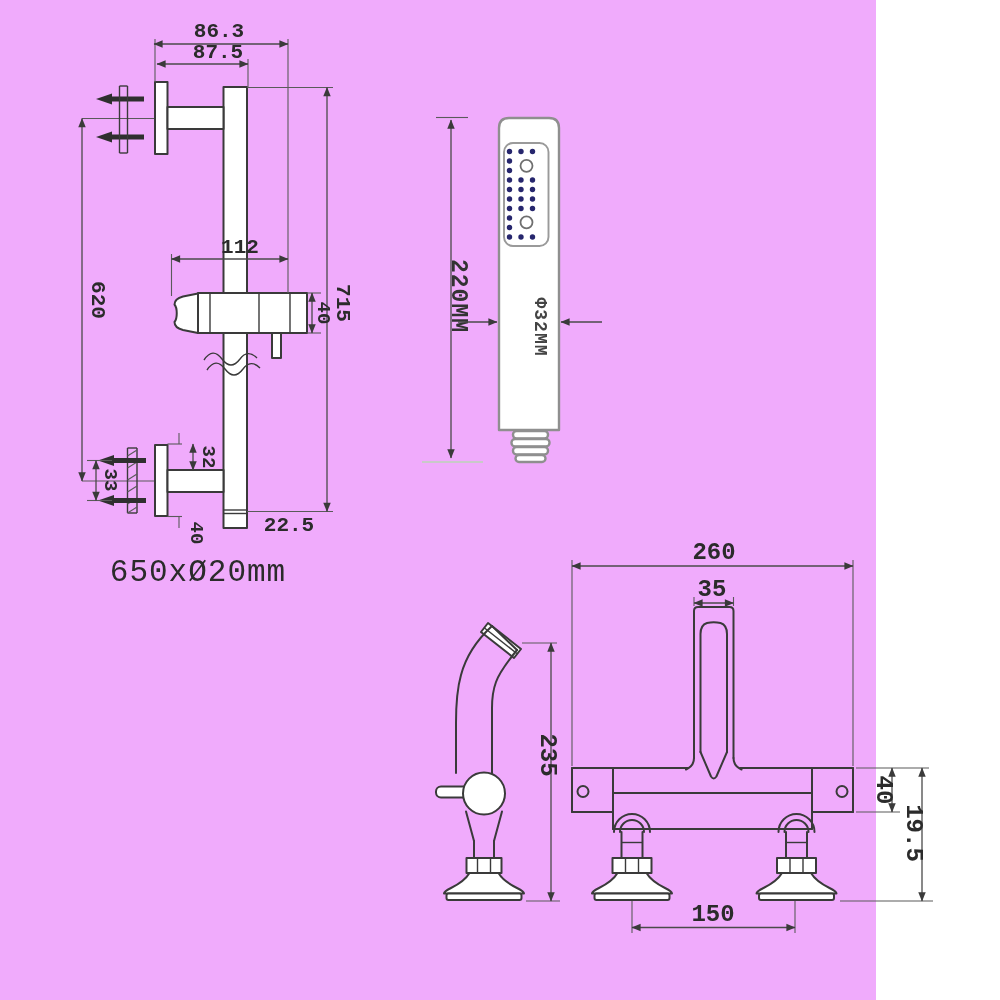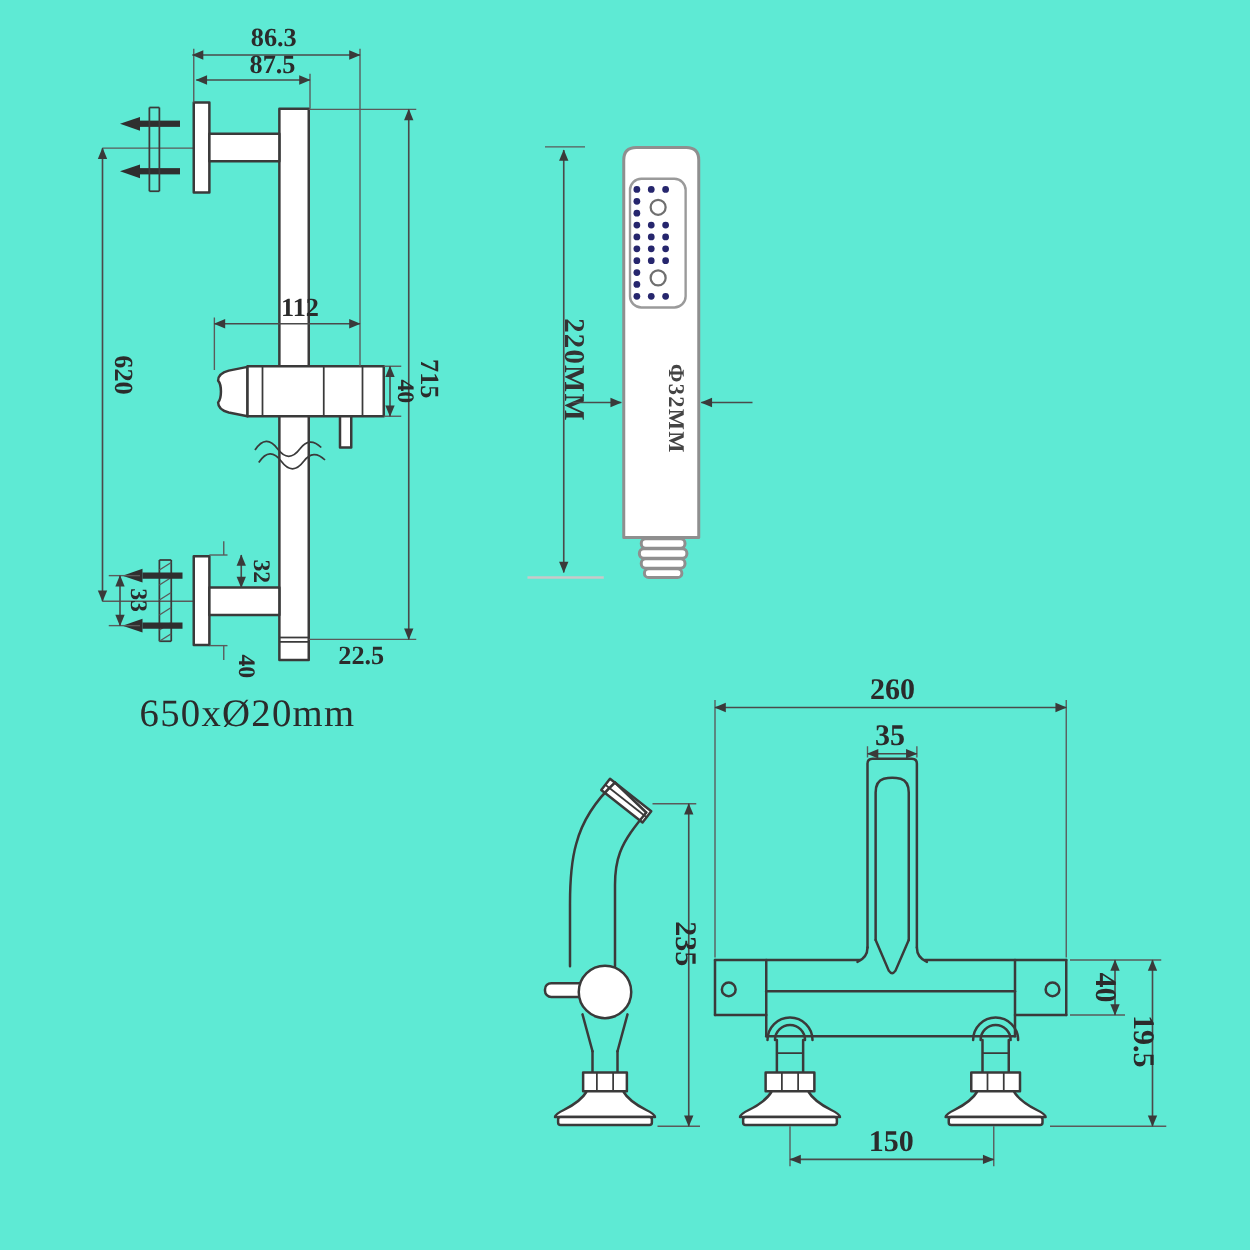--- a/index.html
+++ b/index.html
@@ -1,17 +1,17 @@
 <!DOCTYPE html>
 <html><head>
 <meta charset="utf-8">
 <style>
   html,body{margin:0;padding:0;background:#ffffff;}
-  .stage{width:1000px;height:1000px;position:relative;background:#5eead4;
-         font-family:Liberation Serif, serif;}
+  .stage{width:876px;height:1000px;position:relative;background:#f0abfc;
+         font-family:Liberation Mono, monospace;}
   svg{display:block}
   .ln   {stroke:#3a3a3a;stroke-width:2;fill:none;stroke-linecap:round;stroke-linejoin:round;}
   .lnf  {stroke:#3a3a3a;stroke-width:2;fill:#ffffff;stroke-linejoin:round;}
   .thin {stroke:#3a3a3a;stroke-width:1.4;fill:none;}
   .dim  {stroke:#4a4a4a;stroke-width:1.3;fill:none;}
   .tick {stroke:#5a5a5a;stroke-width:1.1;fill:none;}
   .fillk{fill:#2f2f2f;stroke:none;}
   .soft {stroke:#8f8f8f;stroke-width:2.4;fill:#ffffff;stroke-linejoin:round;}
   .softl{stroke:#9a9a9a;stroke-width:1.9;fill:#ffffff;}
   .ring {stroke:#6f6f6f;stroke-width:1.8;fill:#ffffff;}

